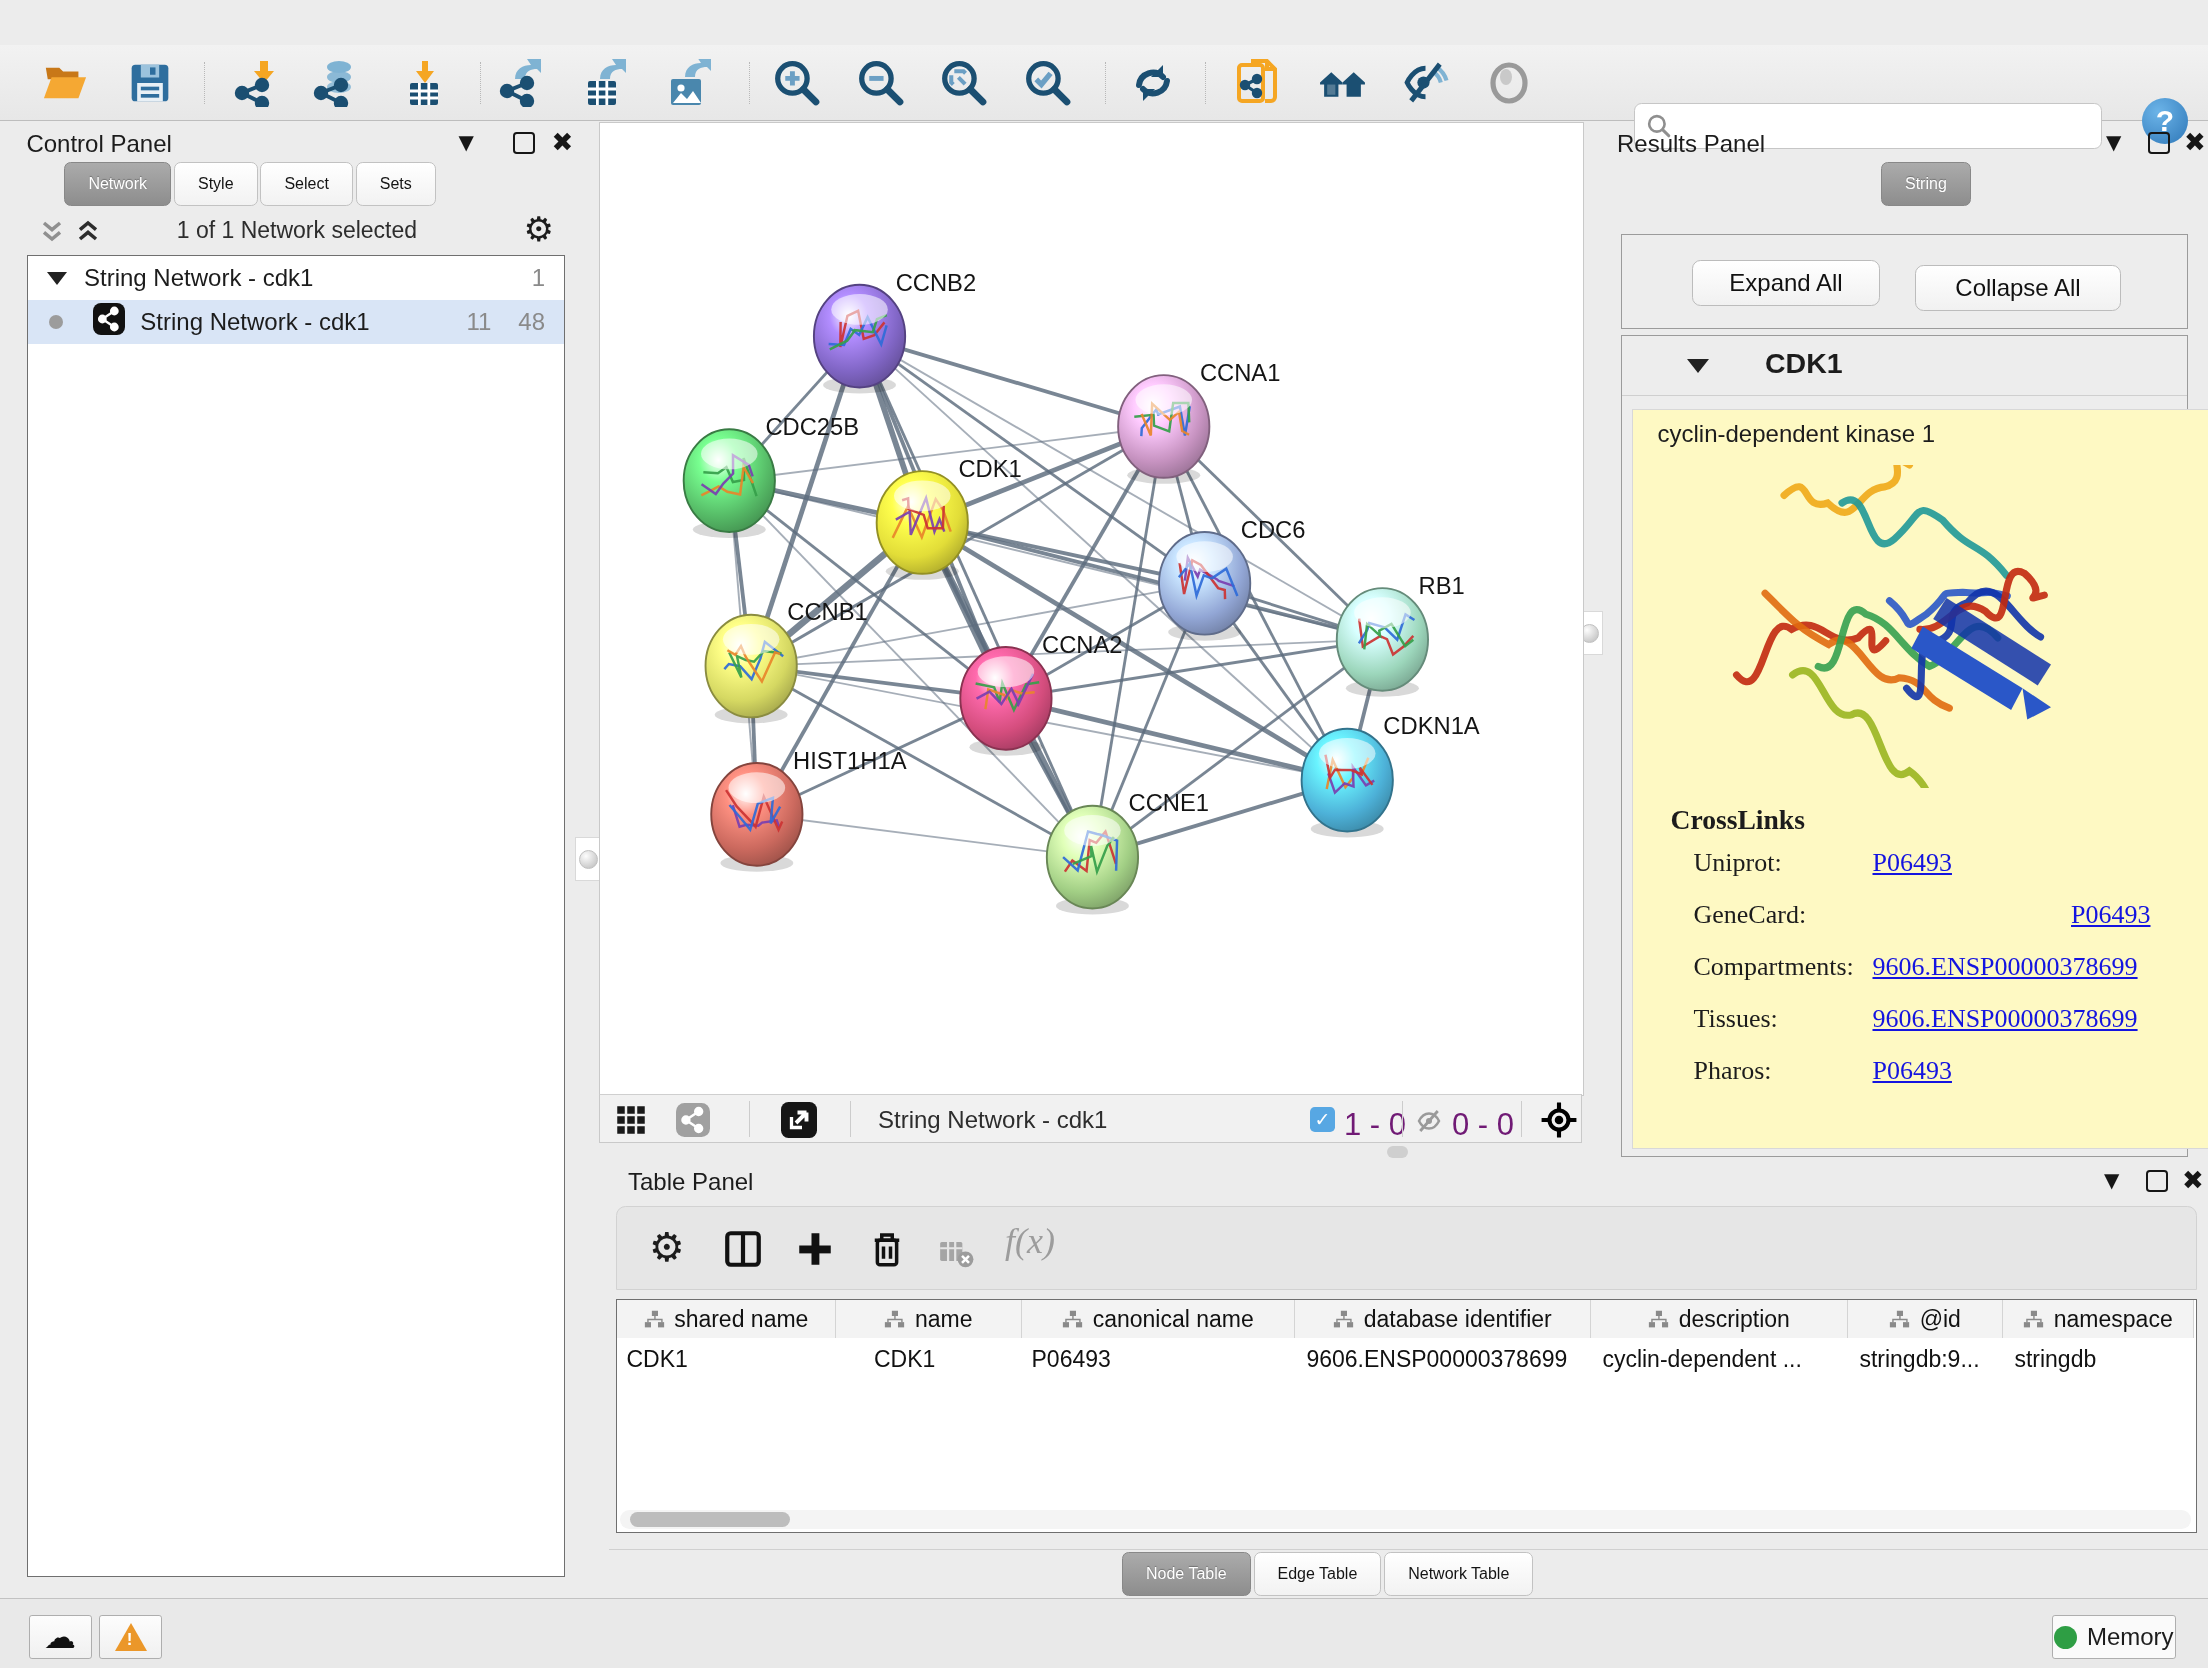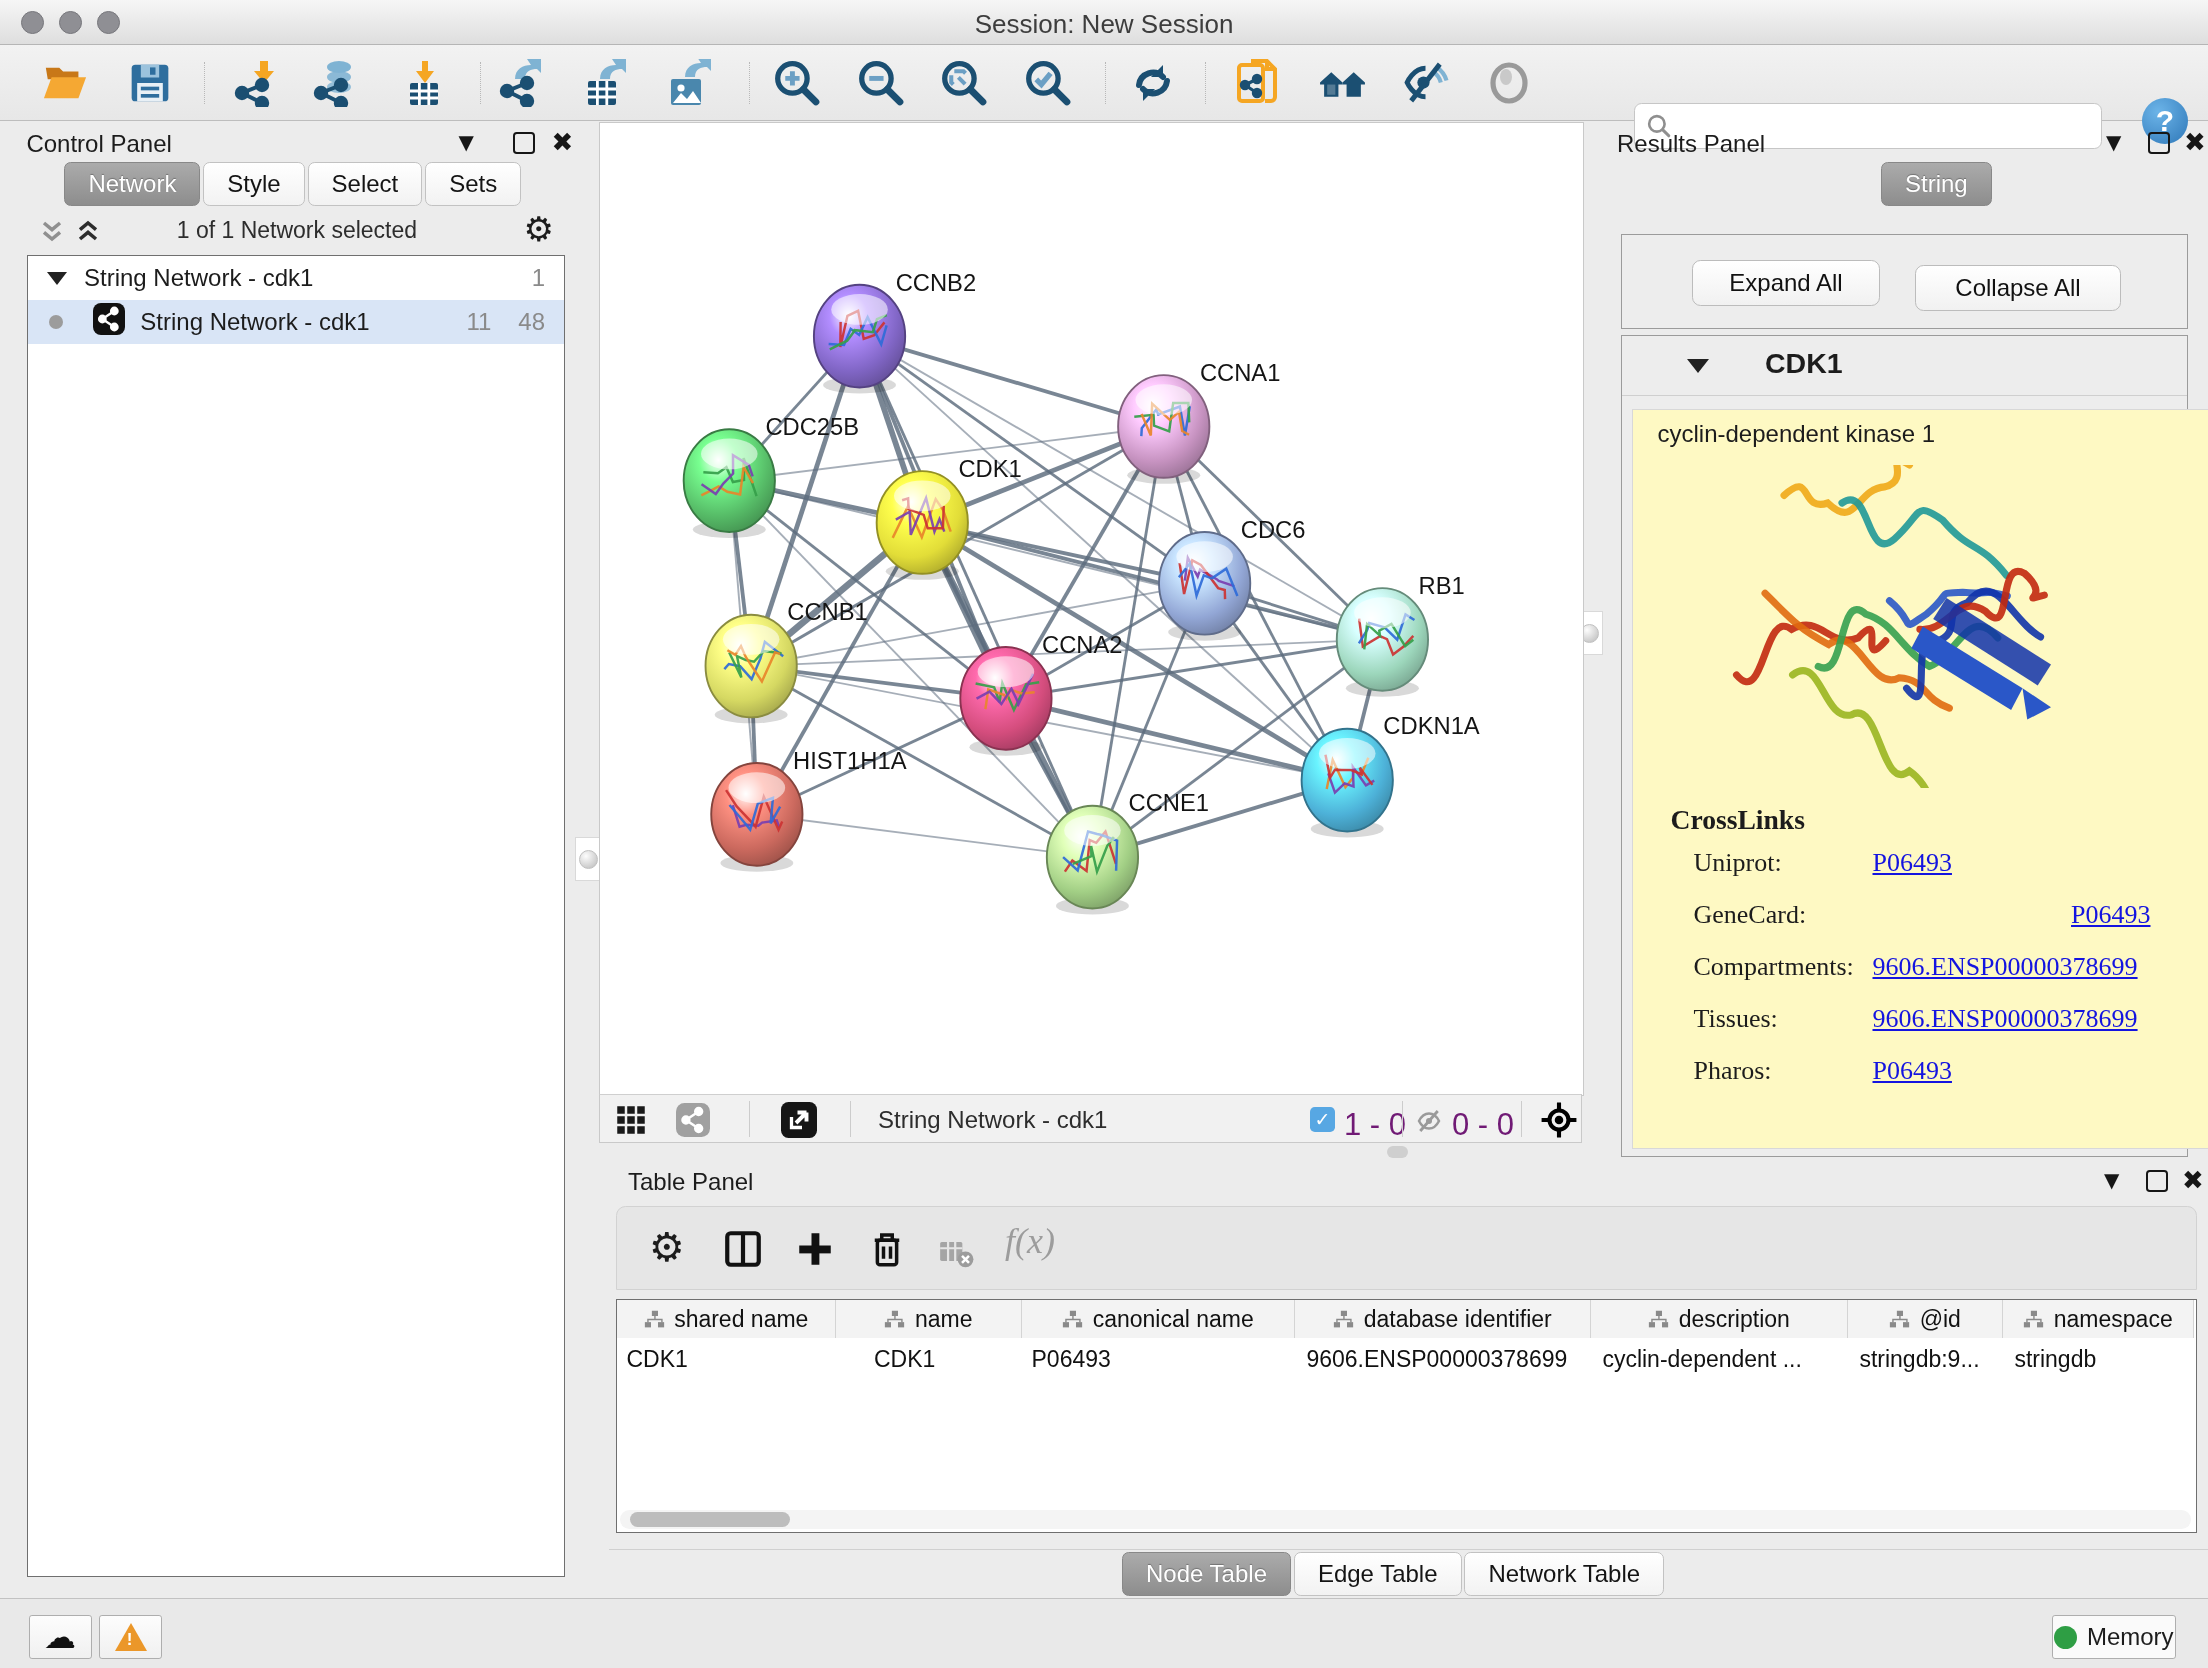--- a/index.html
+++ b/index.html
@@ -22,21 +22,21 @@
                    font-family:"Liberation Sans",sans-serif;}
   #help-btn{left:2142px;top:53px;width:46px;height:46px;border-radius:50%;
             background:radial-gradient(circle at 35% 30%,#6cb4e8,#2e77b8);color:#fff;font-size:30px;
             font-weight:bold;display:flex;align-items:center;justify-content:center;}
   
   .panel-title{font-size:24px;color:#1c1c1c;}
   .pbtn{font-family:"DejaVu Sans",sans-serif;color:#161616;}
   .sqbtn{width:18px;height:18px;border:2.9px solid #161616;border-radius:3.8px;}
   .tab{display:inline-flex;align-items:center;justify-content:center;height:42px;
        border:1px solid #c2c2c2;background:linear-gradient(#ffffff,#f2f2f2);border-radius:6.7px;
-       font-size:24px;color:#141414;padding:0 23px;margin-right:2.9px;}
+       font-size:16px;color:#141414;padding:0 23px;margin-right:2.9px;}
   .tab.active{background:linear-gradient(#ababab,#8d8d8d);color:#fff;border-color:#888;
               text-shadow:0 -1px 1px rgba(0,0,0,.3);}
   
   #cp-list{left:27px;top:255px;width:536px;height:1320px;background:#fff;border:1.9px solid #6f6f6f;}
   .tree-count{color:#8a8a8a;font-size:24px;}
   #cp-row-net{background:#d9e5f6;}
   .tree-row{height:44px;display:flex;align-items:center;font-size:24px;}
   
   #net-canvas{left:599px;top:122px;width:983px;height:972px;background:#fff;border:1px solid #c9c9c9;}
   #net-footer{left:599px;top:1094px;width:983px;height:49px;background:#f1f1f1;
@@ -71,26 +71,20 @@
   .handle-dot{width:17px;height:17px;border-radius:50%;background:radial-gradient(circle at 35% 30%,#fdfdfd,#b9b9b9);
               border:1px solid #c0c0c0;}
   .vsplit-box{width:25px;height:42px;background:#fff;border:1px solid #d9d9d9;display:flex;
               align-items:center;justify-content:center;}
 </style>
 </head>
 <body>
 
 <div id="app">
 
-  <div id="titlebar" class="abs">
-    <div class="tl abs" style="left:21px"></div>
-    <div class="tl abs" style="left:59px"></div>
-    <div class="tl abs" style="left:97px"></div>
-    <div id="win-title" class="abs">Session: New Session</div>
-  </div>
 
   <div id="toolbar" class="abs">
     <div class="tbi abs" style="left:40px">
       <svg width="46" height="46" viewBox="0 0 24 24">
           <path d="M2 4h7l2 2h8v4H3z" fill="#c87818"></path>
           <path d="M1 20l4-11h18l-4 11z" fill="#f5a833"></path>
         </svg>
       </div>
     <div class="tbi abs" style="left:125px">
       <svg width="44" height="44" viewBox="0 0 24 24">

